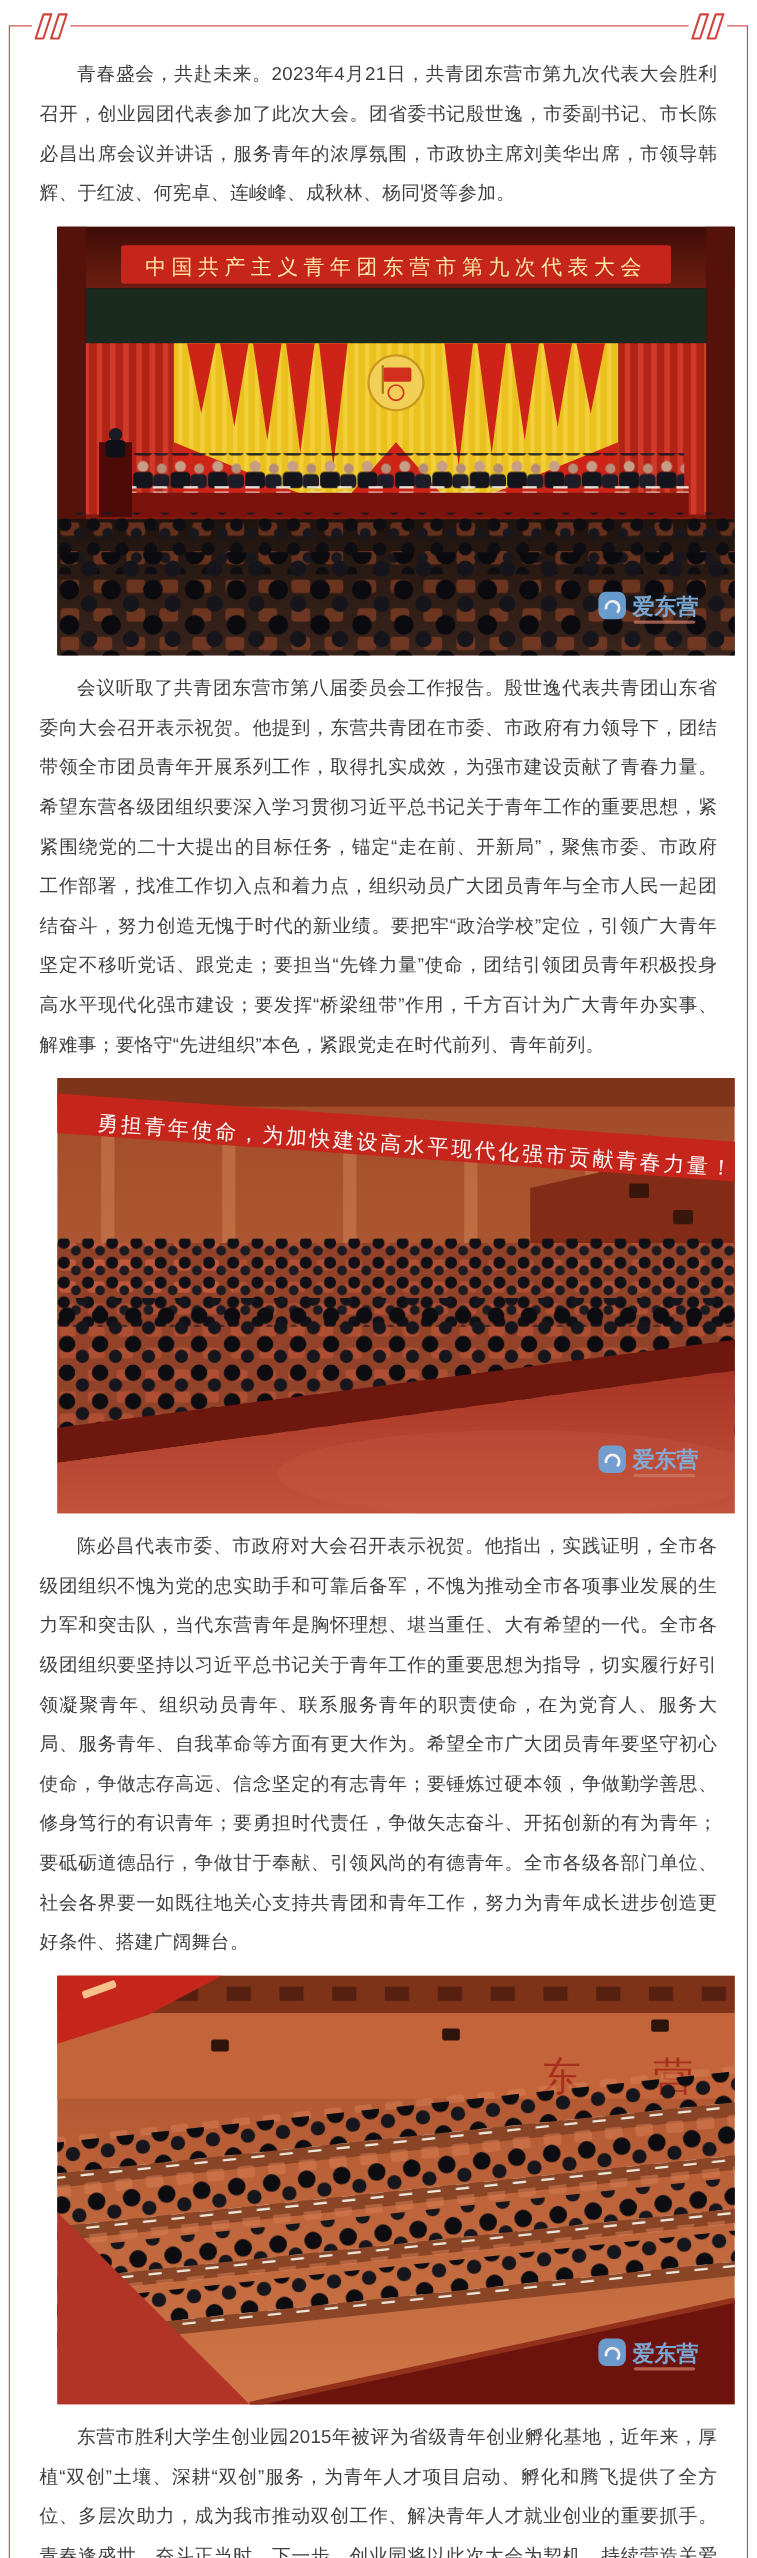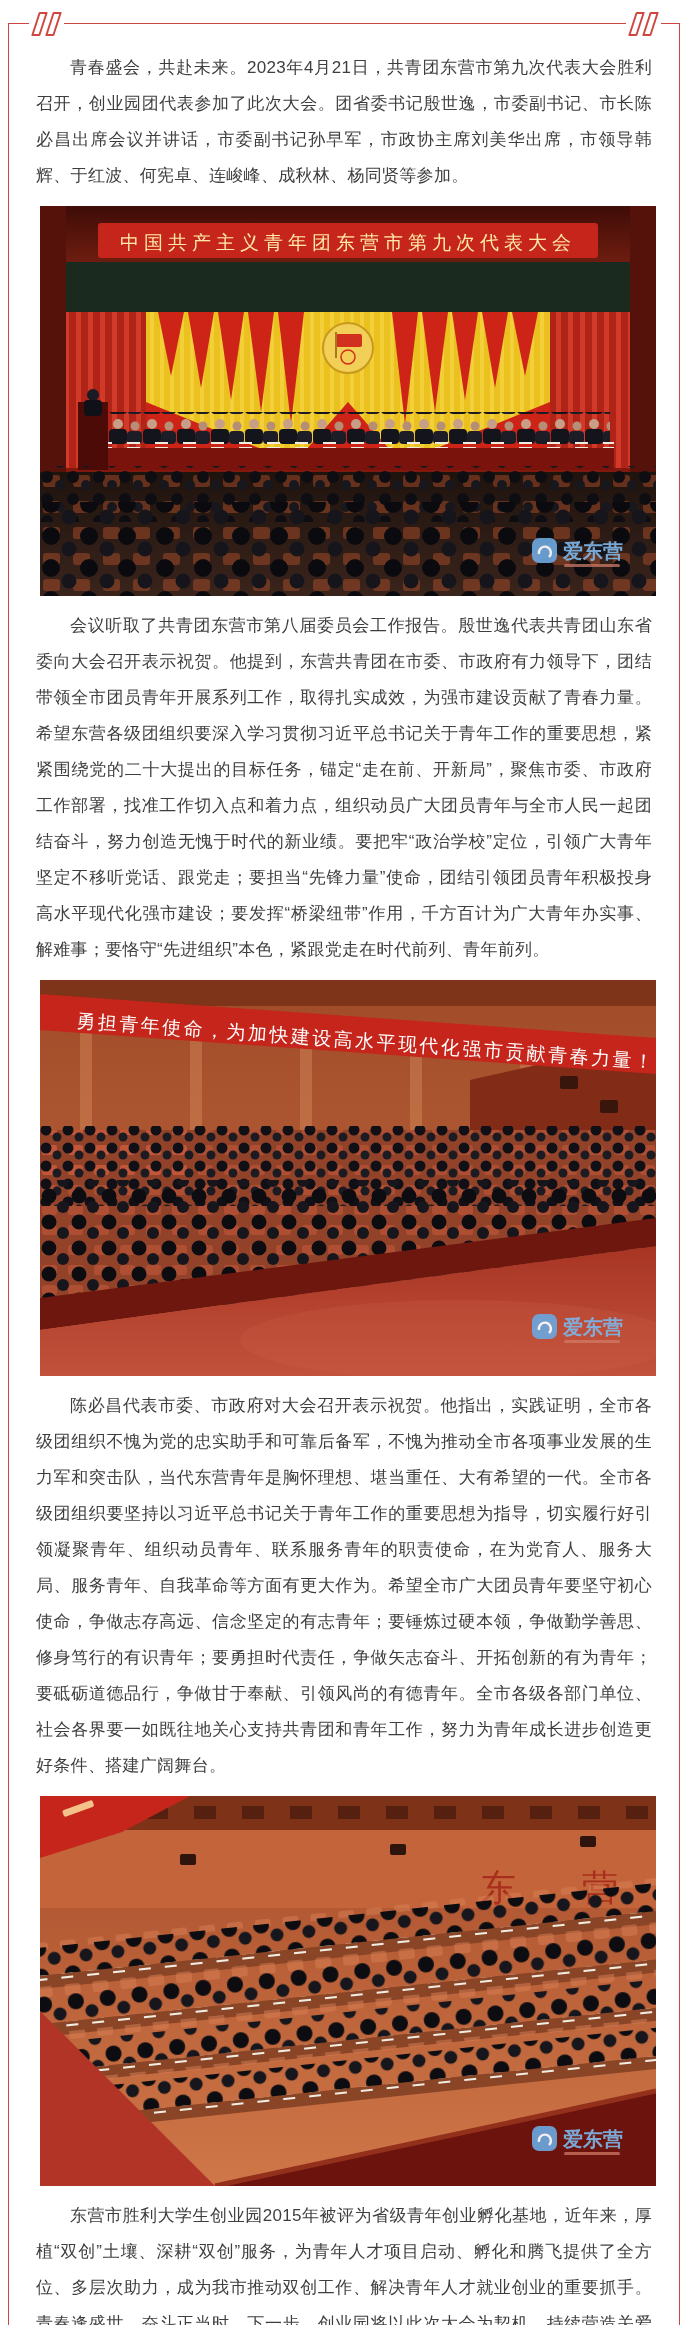--- a/index.html
+++ b/index.html
@@ -7,40 +7,40 @@
         font-family:"Liberation Sans","DejaVu Sans",sans-serif;}
   .frame{position:relative;margin:23px 8px 0;border:1px solid #cd453f;
          padding:18px 27px 24px;box-sizing:border-box;background:#fff;}
   .quote{position:absolute;top:-12px;display:flex;gap:5px;background:#fff;padding:0 6px;}
   .quote-left{left:20px}
   .quote-right{right:18px}
   .quote i{display:block;width:5px;height:20px;border:2px solid #d0453e;
            background:#fff;transform:skewX(-18deg);border-radius:1px;}
   .para{font-size:17px;line-height:36px;color:#3e3e3e;text-align:justify;
         text-indent:2em;margin:8px 0 12px;letter-spacing:.3px;}
-  .photo{margin:2px 4px 12px;width:100%;display:block;}
+  .photo{margin:2px 16px 12px;width:100%;display:block;}
   .photo svg{display:block;width:100%;height:auto;}
   svg text{font-family:"Liberation Sans","DejaVu Sans",sans-serif;}
 </style>
 </head>
 <body>
 
 <div class="page">
   <div class="frame">
 
     <span class="quote quote-left">
         <i></i>
         <i></i>
       </span>
     <span class="quote quote-right">
         <i></i>
         <i></i>
       </span>
 
-    <p class="para">青春盛会，共赴未来。2023年4月21日，共青团东营市第九次代表大会胜利召开，创业园团代表参加了此次大会。团省委书记殷世逸，市委副书记、市长陈必昌出席会议并讲话，市委副书记孙早军，市政协主席刘美华出席，市领导韩辉、于红波、何宪卓、连峻峰、成秋林、杨同贤等参加。</p>
+    <p class="para">青春盛会，共赴未来。2023年4月21日，共青团东营市第九次代表大会胜利召开，创业园团代表参加了此次大会。团省委书记殷世逸，市委副书记、市长陈必昌出席会议并讲话，服务青年的浓厚氛围，市政协主席刘美华出席，市领导韩辉、于红波、何宪卓、连峻峰、成秋林、杨同贤等参加。</p>
 
     <figure class="photo">
       <svg viewBox="0 0 616 390" xmlns="http://www.w3.org/2000/svg">
         <defs>
           <linearGradient id="wood1" x1="0" y1="0" x2="0" y2="1">
             <stop offset="0" stop-color="#3f0c07"></stop>
               <stop offset="1" stop-color="#6e1d10"></stop>
           </linearGradient>
           <linearGradient id="aud1" x1="0" y1="0" x2="0" y2="1">
             <stop offset="0" stop-color="#1f130e"></stop>

